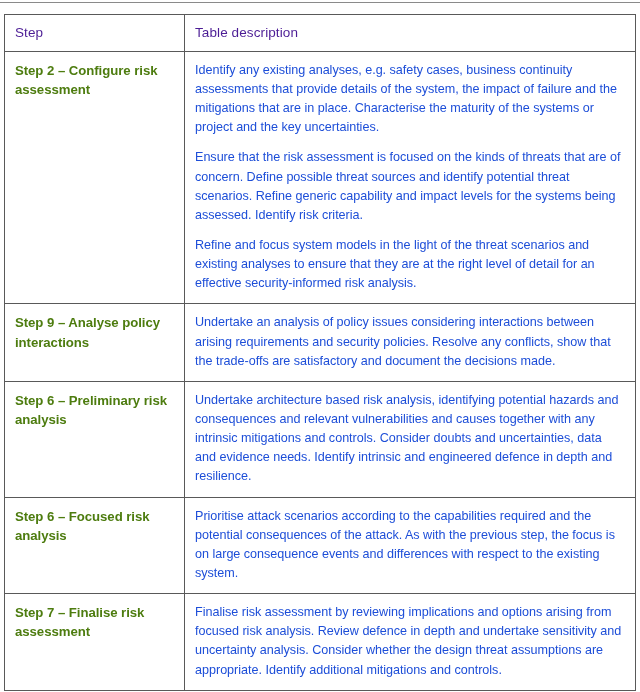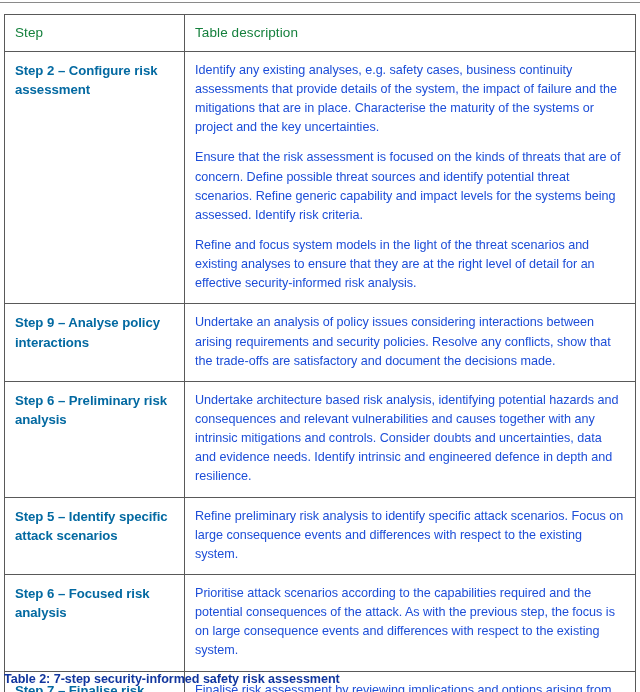--- a/index.html
+++ b/index.html
@@ -47,31 +47,31 @@
     border: 1px solid #595959;
     vertical-align: top;
     padding: 9px 10px 10px 10px;
     text-align: left;
   }
   table.risk-table th {
     padding-top: 8px;
     padding-bottom: 9px;
   }
   .hdr-text {
-    color: #15803d;
+    color: #4c1d95;
     font-size: 13.5px;
     font-weight: normal;
     line-height: 1.25;
     letter-spacing: 0.1px;
   }
   td.step-cell {
     padding-top: 11px;
   }
   .step-text {
-    color: #0369a1;
+    color: #4d7c0f;
     font-weight: bold;
     font-size: 13.2px;
     line-height: 1.45;
     letter-spacing: -0.05px;
   }
   td.desc-cell {
     padding-top: 11px;
     padding-left: 11px;
     padding-right: 9px;
   }
@@ -144,28 +144,20 @@
 
         <tr>
           <td class="step-cell">
             <span class="step-text">Step 6 – Preliminary risk analysis</span>
           </td>
           <td class="desc-cell">
             <p class="desc-para">Undertake architecture based risk analysis, identifying potential hazards and consequences and relevant vulnerabilities and causes together with any intrinsic mitigations and controls. Consider doubts and uncertainties, data and evidence needs. Identify intrinsic and engineered defence in depth and resilience.</p>
           </td>
         </tr>
 
-        <tr>
-          <td class="step-cell">
-            <span class="step-text">Step 5 – Identify specific attack scenarios</span>
-          </td>
-          <td class="desc-cell">
-            <p class="desc-para">Refine preliminary risk analysis to identify specific attack scenarios. Focus on large consequence events and differences with respect to the existing system.</p>
-          </td>
-        </tr>
 
         <tr>
           <td class="step-cell">
             <span class="step-text">Step 6 – Focused risk analysis</span>
           </td>
           <td class="desc-cell">
             <p class="desc-para">Prioritise attack scenarios according to the capabilities required and the potential consequences of the attack. As with the previous step, the focus is on large consequence events and differences with respect to the existing system.</p>
           </td>
         </tr>
 
@@ -175,15 +167,14 @@
           </td>
           <td class="desc-cell">
             <p class="desc-para">Finalise risk assessment by reviewing implications and options arising from focused risk analysis. Review defence in depth and undertake sensitivity and uncertainty analysis. Consider whether the design threat assumptions are appropriate. Identify additional mitigations and controls.</p>
           </td>
         </tr>
 
       </tbody>
     </table>
   </div>
 
-  <div class="caption">Table 2: 7-step security-informed safety risk assessment</div>
 
 </div>
 
 </body></html>

